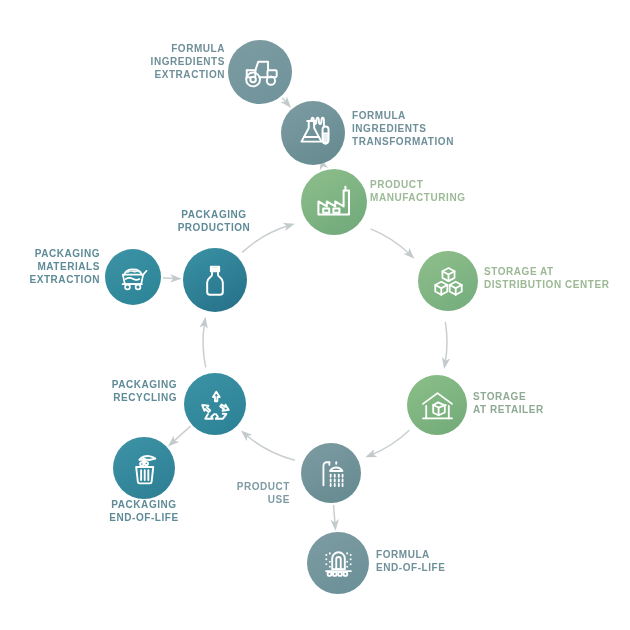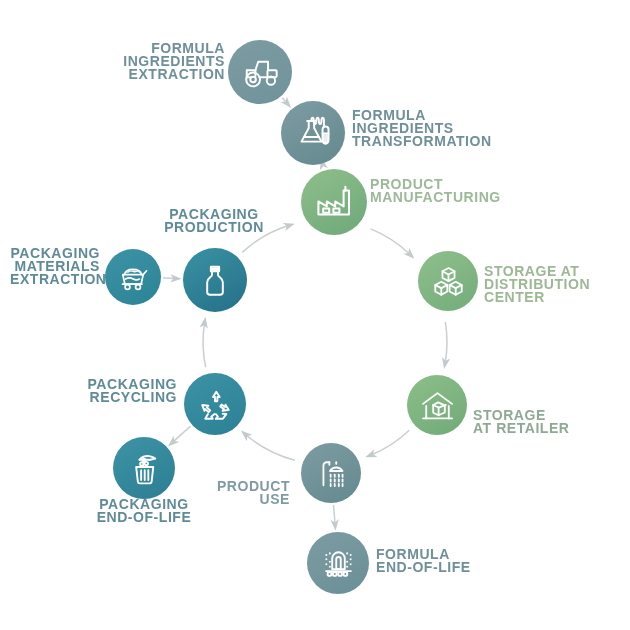--- a/index.html
+++ b/index.html
@@ -18,21 +18,21 @@
     display:flex;align-items:center;justify-content:center;
     box-sizing:border-box;
   }
   .node svg{display:block;}
   .node .glyph{stroke:#ffffff;stroke-width:1.7;fill:none;
     stroke-linecap:round;stroke-linejoin:round;}
   .node .glyph-f{fill:#ffffff;stroke:none;}
 
   .label{
     position:absolute;
-    font-size:14px;
+    font-size:10px;
     font-weight:bold;
     letter-spacing:0.55px;
     line-height:13.2px;
     white-space:pre-line;
     text-transform:uppercase;
   }
   .lbl-right{text-align:left;}
   .lbl-left{text-align:right;}
   .lbl-center{text-align:center;}
 </style>
@@ -199,21 +199,21 @@
       <div class="label lbl-left" style="left: 60px; top: 42px; width: 165px; color: rgb(111, 143, 153);">FORMULA
 INGREDIENTS
 EXTRACTION</div>
       <div class="label lbl-right" style="left: 352px; top: 109px; width: 190px; color: rgb(111, 143, 153);">FORMULA
 INGREDIENTS
 TRANSFORMATION</div>
       <div class="label lbl-right" style="left: 370px; top: 178px; width: 180px; color: rgb(156, 186, 151);">PRODUCT
 MANUFACTURING</div>
       <div class="label lbl-right" style="left: 484px; top: 265px; width: 150px; color: rgb(156, 184, 148);">STORAGE AT
 DISTRIBUTION CENTER</div>
-      <div class="label lbl-right" style="left: 473px; top: 409px; width: 150px; color: rgb(143, 169, 148);">STORAGE
+      <div class="label lbl-right" style="left: 473px; top: 390px; width: 150px; color: rgb(143, 169, 148);">STORAGE
 AT RETAILER</div>
       <div class="label lbl-left" style="left: 180px; top: 480px; width: 110px; color: rgb(127, 154, 164);">PRODUCT
 USE</div>
       <div class="label lbl-right" style="left: 376px; top: 548px; width: 140px; color: rgb(111, 143, 153);">FORMULA
 END-OF-LIFE</div>
       <div class="label lbl-center" style="left: 78px; top: 498px; width: 132px; color: rgb(94, 139, 151);">PACKAGING
 END-OF-LIFE</div>
       <div class="label lbl-left" style="left: 55px; top: 378px; width: 122px; color: rgb(94, 139, 151);">PACKAGING
 RECYCLING</div>
       <div class="label lbl-center" style="left: 148px; top: 208px; width: 132px; color: rgb(94, 139, 151);">PACKAGING

